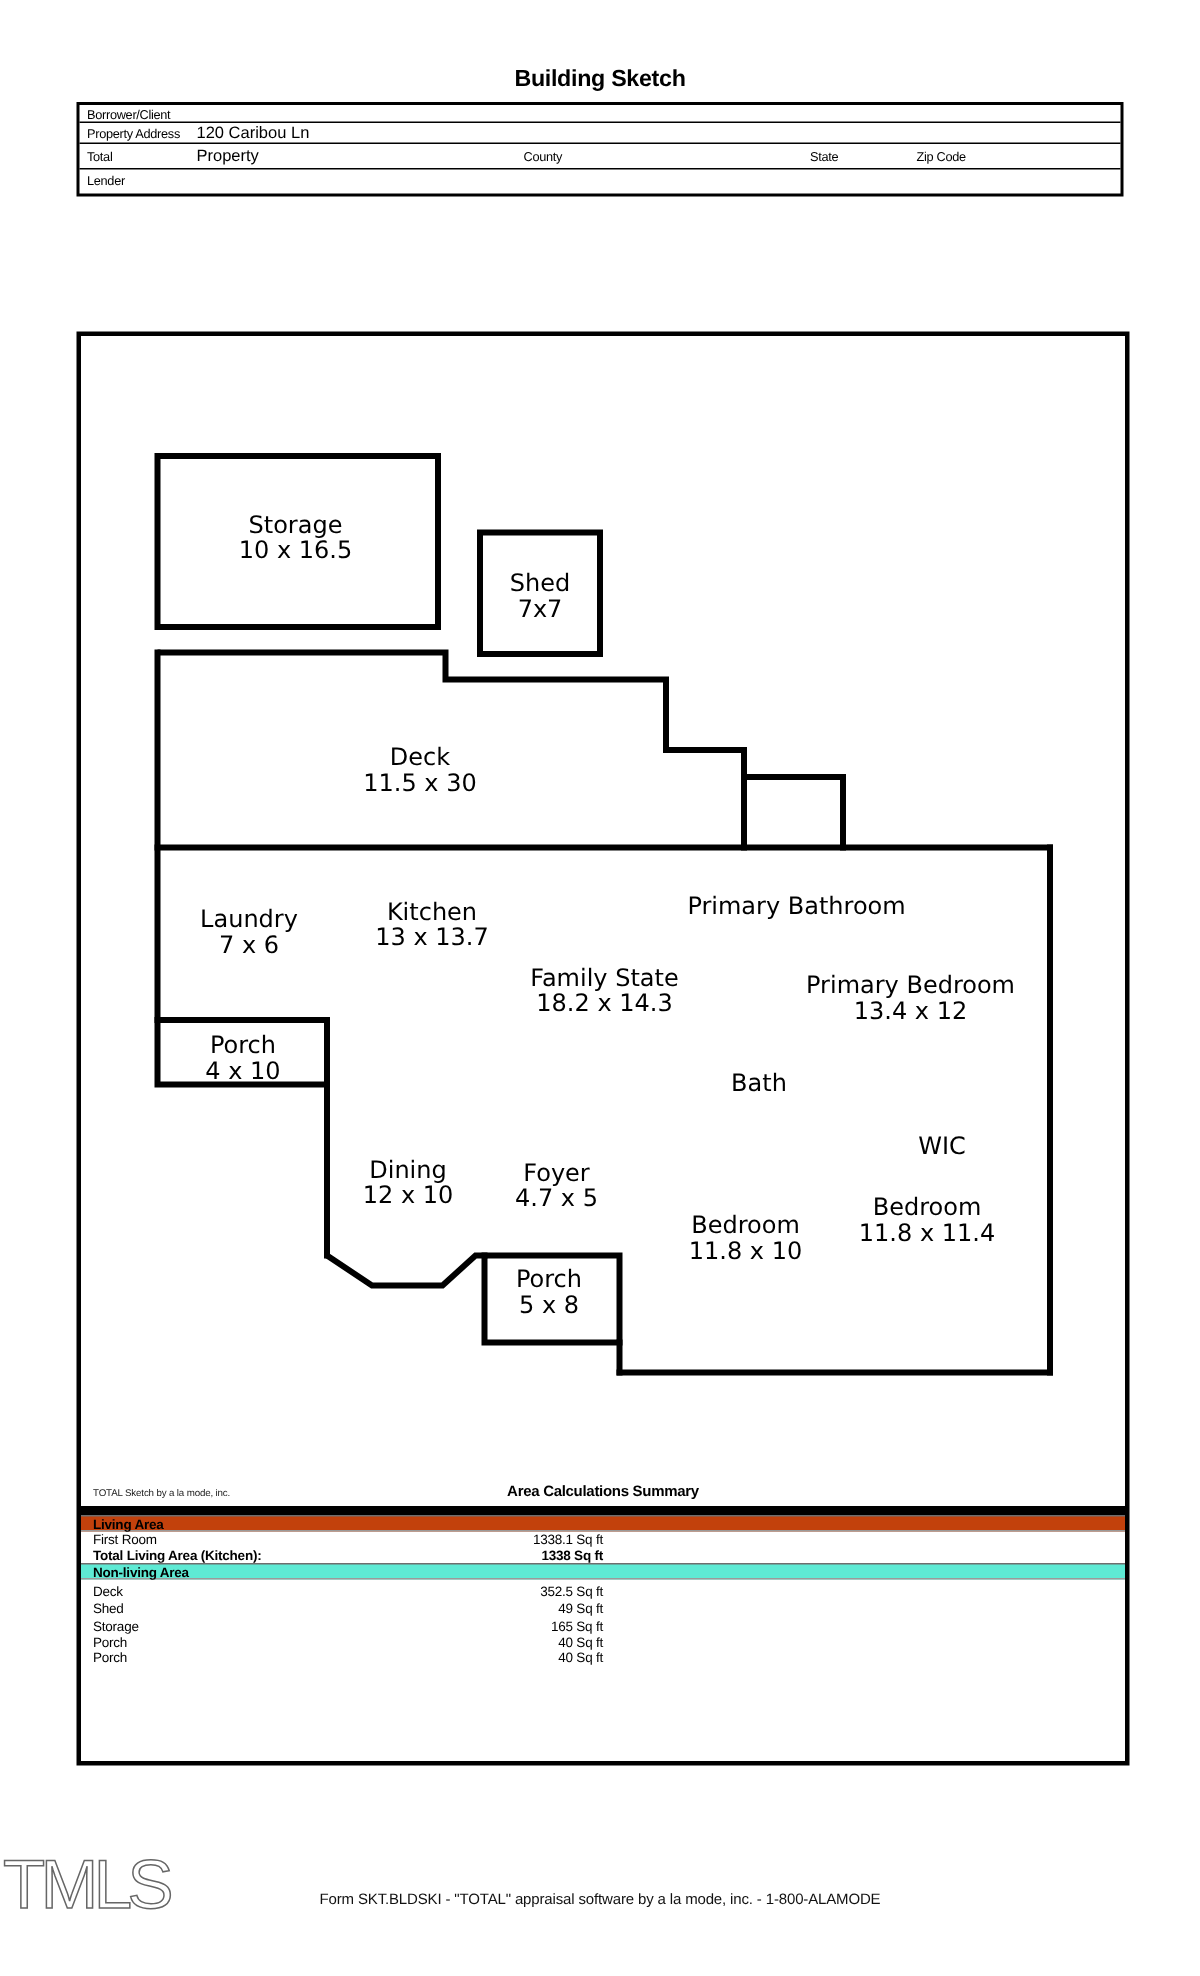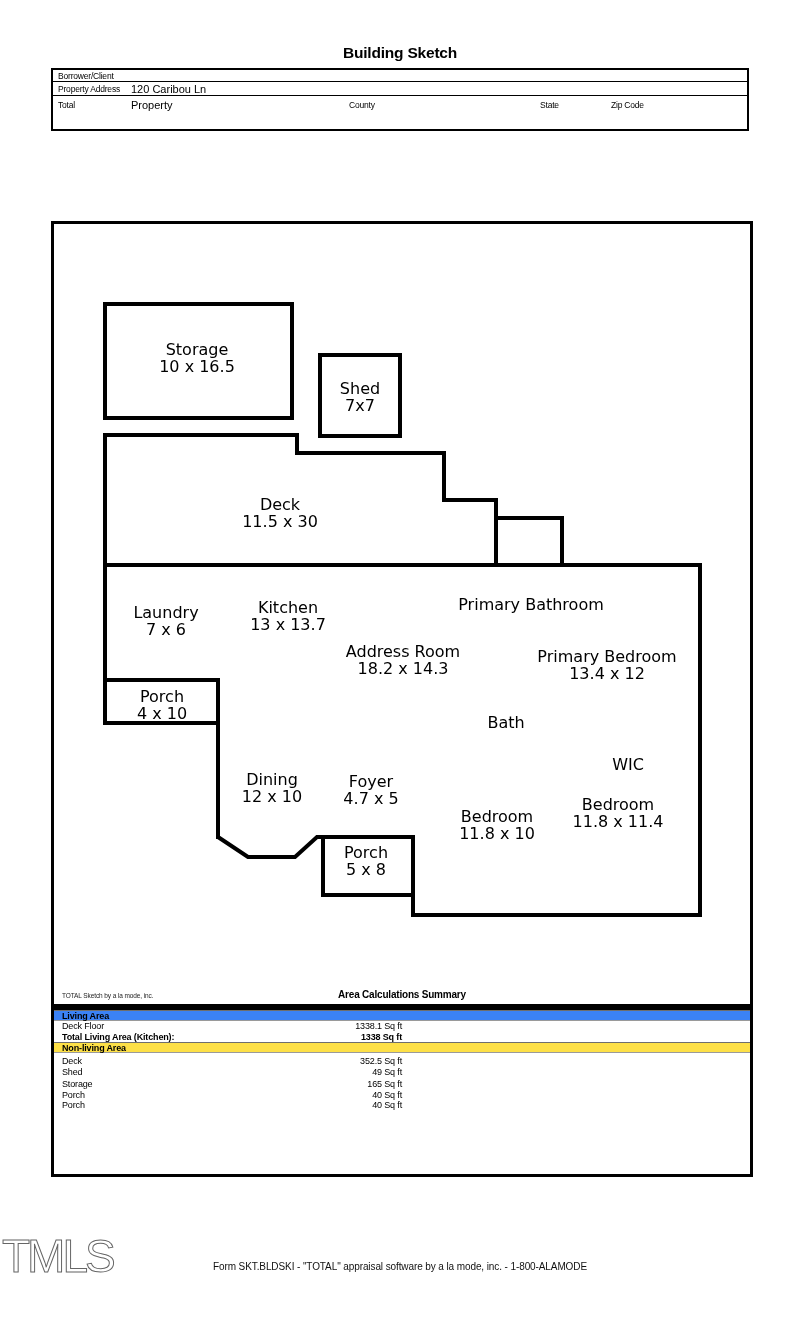--- a/index.html
+++ b/index.html
@@ -69,20 +69,24 @@
     <div class="form-row fr3">
       <span class="flabel" style="left:5px">Total</span>
       <span class="fvalue" style="left:78px">Property</span>
       <span class="flabel" style="left:296px">County</span>
       <span class="fvalue" style="left:340px"></span>
       <span class="flabel" style="left:487px">State</span>
       <span class="fvalue" style="left:520px"></span>
       <span class="flabel" style="left:558px">Zip Code</span>
       <span class="fvalue" style="left:600px"></span>
     </div>
+    <div class="form-row fr4">
+      <span class="flabel" style="left:5px">Lender</span>
+      <span class="fvalue" style="left:78px"></span>
+    </div>
   </div>
 
   <div class="sketch-box"></div>
 
   <svg class="plan" width="800" height="1317" viewBox="0 0 800 1317">
     <g stroke="#000" stroke-width="4" fill="none">
 
       <rect x="105" y="304" width="187" height="114"></rect>
 
       <rect x="320" y="355" width="80" height="81"></rect>
@@ -121,21 +125,21 @@
         <div>7 x 6</div>
       </div>
       <div class="room-label" style="left: 288px; top: 616px;">
         <div>Kitchen</div>
         <div>13 x 13.7</div>
       </div>
       <div class="room-label" style="left: 531px; top: 604px;">
         <div>Primary Bathroom</div>
       </div>
       <div class="room-label" style="left: 403px; top: 660px;">
-        <div>Address Room</div>
+        <div>Family State</div>
         <div>18.2 x 14.3</div>
       </div>
       <div class="room-label" style="left: 607px; top: 665px;">
         <div>Primary Bedroom</div>
         <div>13.4 x 12</div>
       </div>
       <div class="room-label" style="left: 162px; top: 705px;">
         <div>Porch</div>
         <div>4 x 10</div>
       </div>
@@ -166,30 +170,30 @@
         <div>5 x 8</div>
       </div>
     </div>
 
   <div class="sum-head">
     <span class="sum-brand">TOTAL Sketch by a la mode, inc.</span>
     <span class="sum-title">Area Calculations Summary</span>
   </div>
   <div class="sum-black-bar"></div>
   <div class="area-table">
-      <div class="sec-bar" style="background: #3b82f6;">Living Area</div>
-      <div class="arow">
-        <span class="al">Deck Floor</span>
+      <div class="sec-bar" style="background: #c2410c;">Living Area</div>
+      <div class="arow">
+        <span class="al">First Room</span>
         <span class="av">1338.1 Sq ft</span>
       </div>
       <div class="arow bold">
         <span class="al">Total Living Area (Kitchen):</span>
         <span class="av">1338 Sq ft</span>
       </div>
-      <div class="sec-bar" style="background: #fde047;">Non-living Area</div>
+      <div class="sec-bar" style="background: #5eead4;">Non-living Area</div>
       <div class="arow" style="margin-top: 3px;">
         <span class="al">Deck</span>
         <span class="av">352.5 Sq ft</span>
       </div>
       <div class="arow">
         <span class="al">Shed</span>
         <span class="av">49 Sq ft</span>
       </div>
       <div class="arow" style="margin-top: 2px;">
         <span class="al">Storage</span>

